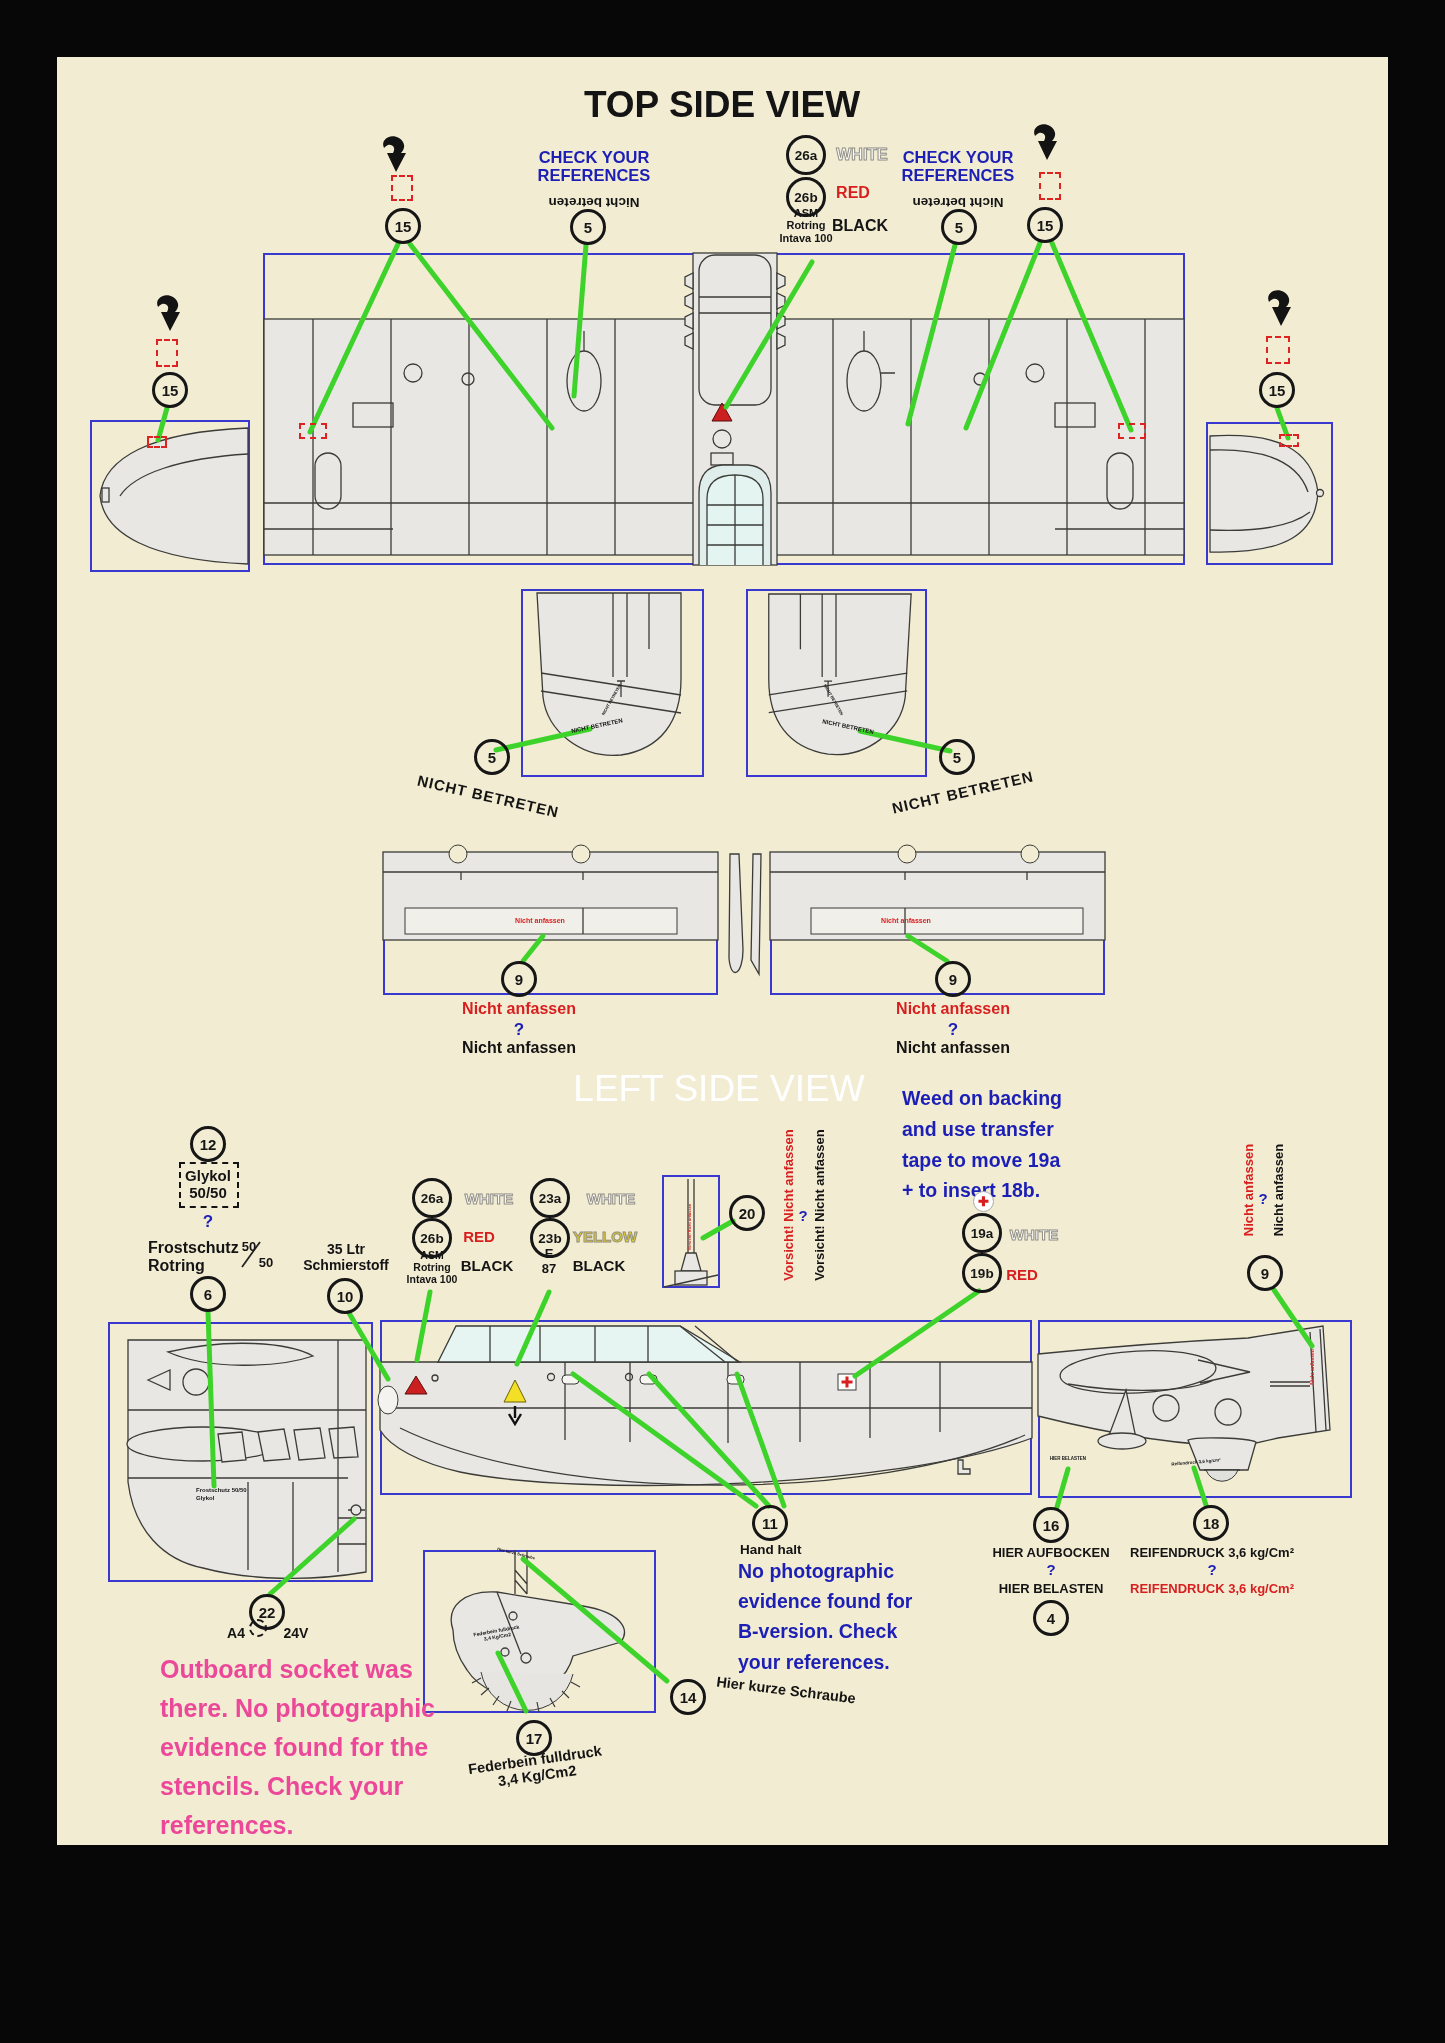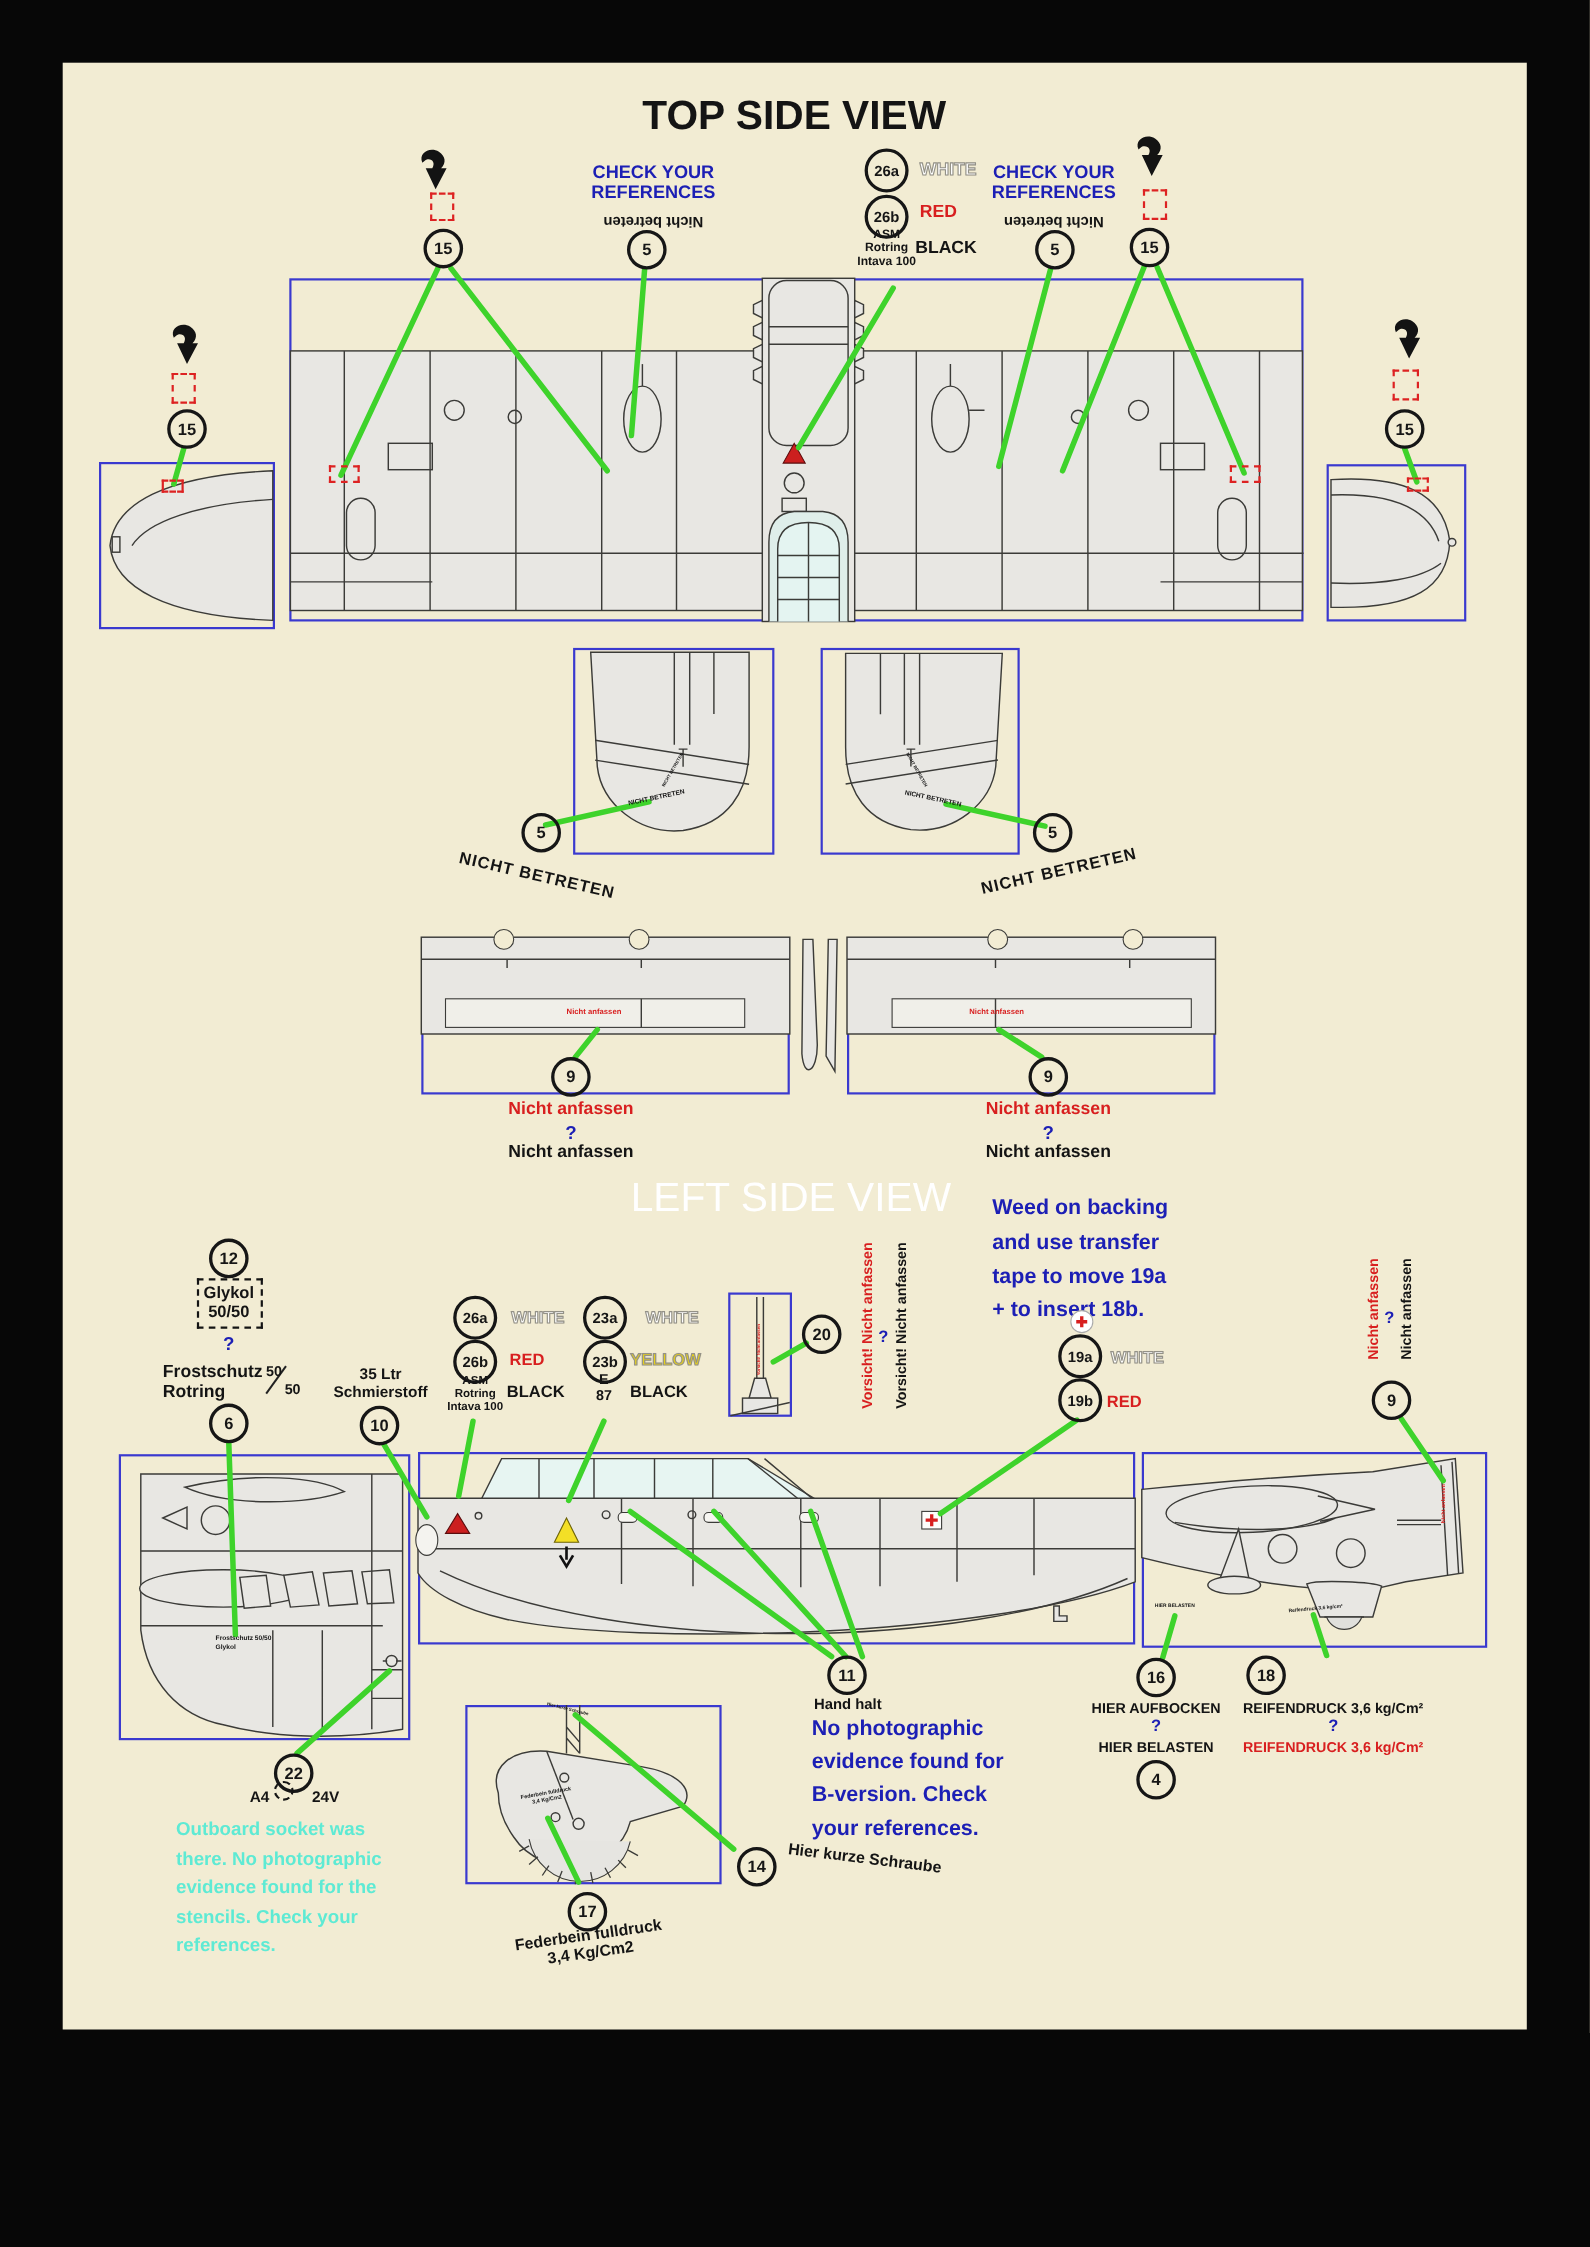--- a/index.html
+++ b/index.html
@@ -284,21 +284,21 @@
       <div class="lbl" style="left: 789px; top: 1205px; font-size: 13px; color: rgb(216, 31, 31); transform: translate(-50%, -50%) rotate(-90deg);">Vorsicht! Nicht anfassen</div>
       <div class="lbl" style="left: 803px; top: 1216px; font-size: 15px; color: rgb(28, 31, 181); transform: translate(-50%, -50%);">?</div>
       <div class="lbl" style="left: 820px; top: 1205px; font-size: 13px; color: rgb(20, 20, 20); transform: translate(-50%, -50%) rotate(-90deg);">Vorsicht! Nicht anfassen</div>
       <div class="lbl stroked" style="left: 1034px; top: 1227px; font-size: 15px; color: rgb(255, 255, 255); transform: translateX(-50%);">WHITE</div>
       <div class="lbl" style="left: 1022px; top: 1267px; font-size: 15px; color: rgb(216, 31, 31); transform: translateX(-50%);">RED</div>
       <div class="lbl" style="left: 1249px; top: 1190px; font-size: 13px; color: rgb(216, 31, 31); transform: translate(-50%, -50%) rotate(-90deg);">Nicht anfassen</div>
       <div class="lbl" style="left: 1263px; top: 1199px; font-size: 15px; color: rgb(28, 31, 181); transform: translate(-50%, -50%);">?</div>
       <div class="lbl" style="left: 1279px; top: 1190px; font-size: 13px; color: rgb(20, 20, 20); transform: translate(-50%, -50%) rotate(-90deg);">Nicht anfassen</div>
       <div class="lbl" style="left: 236px; top: 1626px; font-size: 14px; color: rgb(20, 20, 20); transform: translateX(-50%);">A4</div>
       <div class="lbl" style="left: 296px; top: 1626px; font-size: 14px; color: rgb(20, 20, 20); transform: translateX(-50%);">24V</div>
-      <div class="lbl left" style="left: 160px; top: 1650px; font-size: 17px; color: #5eead4; line-height: 1.56;">Outboard socket was
+      <div class="lbl left" style="left: 160px; top: 1650px; font-size: 25px; color: #ec4899; line-height: 1.56;">Outboard socket was
 there. No photographic
 evidence found for the
 stencils. Check your
 references.</div>
       <div class="lbl" style="left: 536px; top: 1768px; font-size: 14.5px; color: rgb(20, 20, 20); transform: translate(-50%, -50%) rotate(-8deg);">Federbein fulldruck
 3,4 Kg/Cm2</div>
       <div class="lbl left" style="left: 716px; top: 1682px; font-size: 14.5px; color: rgb(20, 20, 20); transform: rotate(7deg);">Hier kurze Schraube</div>
       <div class="lbl left" style="left: 740px; top: 1542px; font-size: 13.5px; color: rgb(20, 20, 20);">Hand halt</div>
       <div class="lbl left" style="left: 738px; top: 1556px; font-size: 19.5px; color: rgb(28, 31, 181); line-height: 1.55;">No photographic
 evidence found for
@@ -342,21 +342,21 @@
       <div class="co" style="left: 530px; top: 1218px; width: 40px; height: 40px; font-size: 13.5px;">23b</div>
       <div class="co" style="left: 729px; top: 1195px; width: 36px; height: 36px; font-size: 15px; text-align: right;">20</div>
       <div class="co" style="left: 962px; top: 1213px; width: 40px; height: 40px; font-size: 13.5px;">19a</div>
       <div class="co" style="left: 962px; top: 1253px; width: 40px; height: 40px; font-size: 13.5px;">19b</div>
       <div class="co" style="left: 1247px; top: 1255px; width: 36px; height: 36px; font-size: 15px;">9</div>
       <div class="co" style="left: 249px; top: 1594px; width: 36px; height: 36px; font-size: 15px;">22</div>
       <div class="co" style="left: 516px; top: 1720px; width: 36px; height: 36px; font-size: 15px;">17</div>
       <div class="co" style="left: 670px; top: 1679px; width: 36px; height: 36px; font-size: 15px;">14</div>
       <div class="co" style="left: 752px; top: 1505px; width: 36px; height: 36px; font-size: 15px;">11</div>
       <div class="co" style="left: 1033px; top: 1507px; width: 36px; height: 36px; font-size: 15px;">16</div>
-      <div class="co" style="left: 1133px; top: 1505px; width: 36px; height: 36px; font-size: 15px;">18</div>
+      <div class="co" style="left: 1193px; top: 1505px; width: 36px; height: 36px; font-size: 15px;">18</div>
       <div class="co" style="left: 1033px; top: 1600px; width: 36px; height: 36px; font-size: 15px;">4</div>
       <div class="dash" style="left: 156px; top: 339px; width: 22px; height: 28px; border-color: rgb(221, 34, 34);"></div>
       <div class="dash" style="left: 391px; top: 175px; width: 22px; height: 26px; border-color: rgb(221, 34, 34);"></div>
       <div class="dash" style="left: 1039px; top: 172px; width: 22px; height: 28px; border-color: rgb(221, 34, 34);"></div>
       <div class="dash" style="left: 1266px; top: 336px; width: 24px; height: 28px; border-color: rgb(221, 34, 34);"></div>
       <div class="dash" style="left: 299px; top: 423px; width: 28px; height: 16px; border-color: rgb(221, 34, 34);"></div>
       <div class="dash" style="left: 147px; top: 436px; width: 20px; height: 12px; border-color: rgb(221, 34, 34);"></div>
       <div class="dash" style="left: 1118px; top: 423px; width: 28px; height: 16px; border-color: rgb(221, 34, 34);"></div>
       <div class="dash" style="left: 1279px; top: 434px; width: 20px; height: 13px; border-color: rgb(221, 34, 34);"></div>
       <div class="dash" style="left: 179px; top: 1162px; width: 60px; height: 46px; border-color: rgb(20, 20, 20);"></div>

